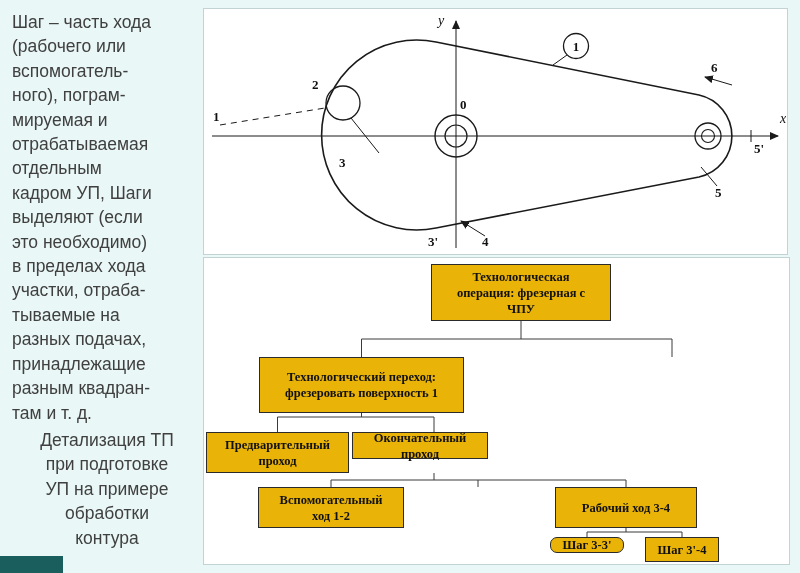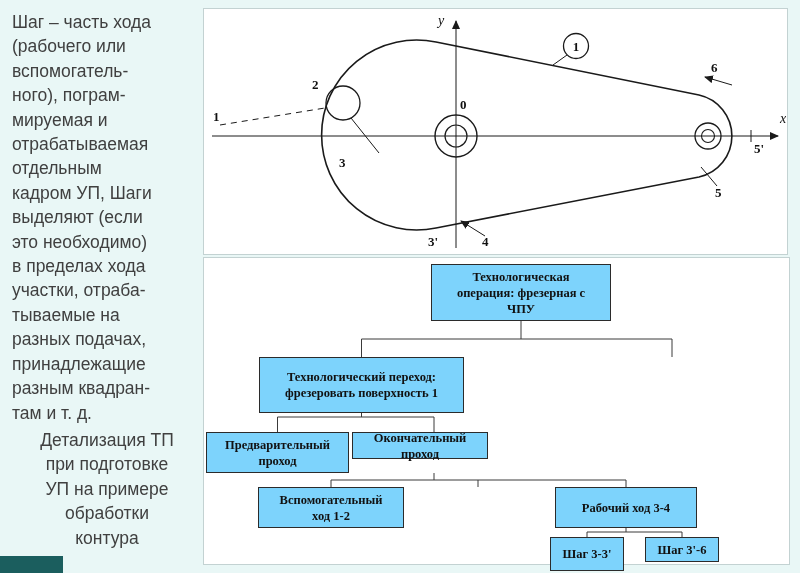--- a/index.html
+++ b/index.html
@@ -20,21 +20,21 @@
   .sidebar .cap {
     font-size:17.5px; line-height:24.4px; white-space:pre-line; margin-top:3px;text-align:center;
   }
   .panel {
     position:absolute; background:#ffffff; border:1px solid #c3d2d2;
   }
   #diagram-panel { left:203px; top:8px; width:585px; height:247px; }
   #flow-panel   { left:203px; top:257px; width:587px; height:308px; }
   #diagram-svg, #flow-lines { position:absolute; left:0; top:0; }
   .fc-box {
-    position:absolute; border:1px solid #2b2b2b; background:#7dd3fc;
+    position:absolute; border:1px solid #2b2b2b; background:#eab308;
     display:flex; align-items:center; justify-content:center;
     text-align:center; font-family:"Liberation Serif", serif;
     font-weight:bold; font-size:12.5px; line-height:1.28;
     white-space:pre-line; padding:2px; color:#111;
   }
   .svg-label {
     font-family:"Liberation Serif", serif; font-size:13px; font-weight:bold; fill:#111;
   }
   .svg-axis-label {
     font-family:"Liberation Serif", serif; font-size:14px; font-style:italic; fill:#111;
@@ -144,18 +144,18 @@
 
   <div class="fc-box" style="left:148px; top:174px; width:136px; height:27px;">Окончательный
 проход</div>
 
   <div class="fc-box" style="left:54px; top:229px; width:146px; height:41px;">Вспомогательный
 ход  1-2</div>
 
 
   <div class="fc-box" style="left:351px; top:229px; width:142px; height:41px;">Рабочий ход  3-4</div>
 
-  <div class="fc-box" style="left:346px; top:279px; width:74px; height:34px;">Шаг 3-3'</div>
+  <div class="fc-box" style="left:346px; top:279px; width:74px; height:16px;border-radius:7px;">Шаг 3-3'</div>
 
-  <div class="fc-box" style="left:441px; top:279px; width:74px; height:25px;">Шаг 3'-6</div>
+  <div class="fc-box" style="left:441px; top:279px; width:74px; height:25px;">Шаг 3'-4</div>
 </div>
 
 <div class="accent-bar"></div>
 
 </body></html>

